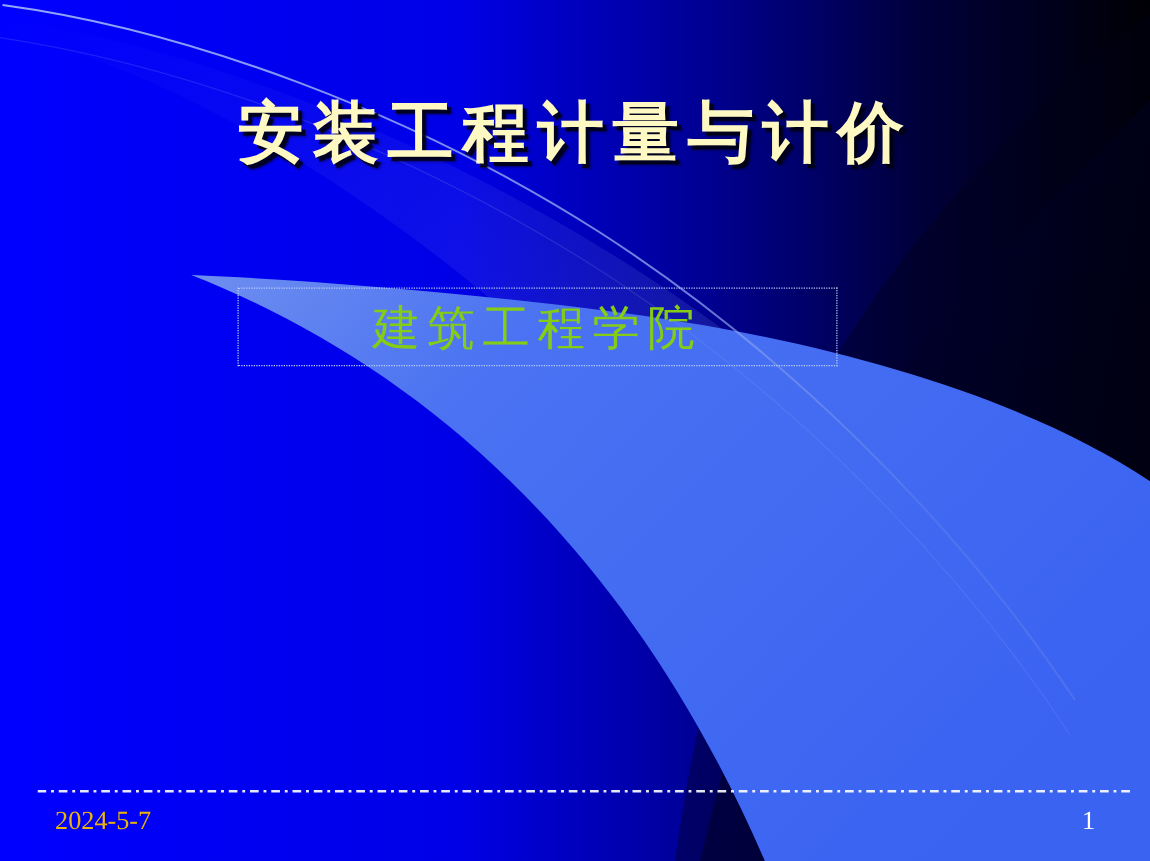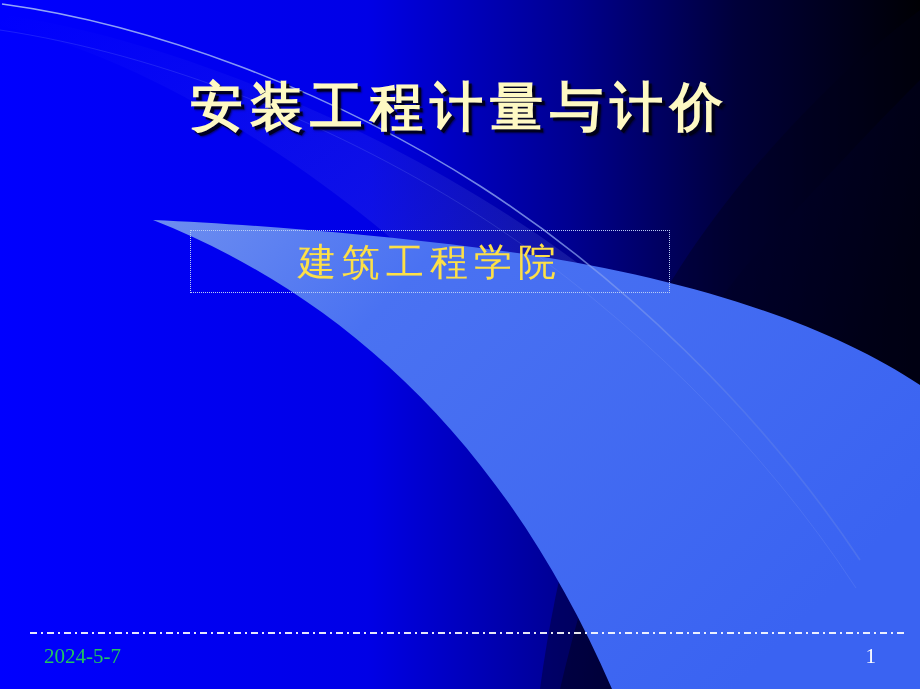--- a/index.html
+++ b/index.html
@@ -58,21 +58,21 @@
     box-sizing: border-box;
     border: 1px dotted #b9cdf5;
     display: flex;
     align-items: center;
     justify-content: center;
     z-index: 6;
   }
   #subtitle-text {
     font-family: "DejaVu Sans", "Liberation Sans", sans-serif;
     font-size: 38px;
-    color: #fde047;
+    color: #84cc16;
     letter-spacing: 6px;
     white-space: nowrap;
     line-height: 1;
   }
 
   
   #footer-rule {
     position: absolute;
     left: 30px;
     top: 632px;
@@ -87,21 +87,21 @@
     background-size: 17px 2px;
     background-repeat: repeat-x;
     opacity: .9;
   }
   #footer-date {
     position: absolute;
     left: 44px;
     top: 644px;
     font-family: "Liberation Serif", "DejaVu Serif", serif;
     font-size: 21px;
-    color: #22c55e;
+    color: #eab308;
     letter-spacing: 0px;
     z-index: 6;
   }
   #footer-page {
     position: absolute;
     right: 44px;
     top: 644px;
     font-family: "Liberation Serif", "DejaVu Serif", serif;
     font-size: 21px;
     color: #ffffff;

